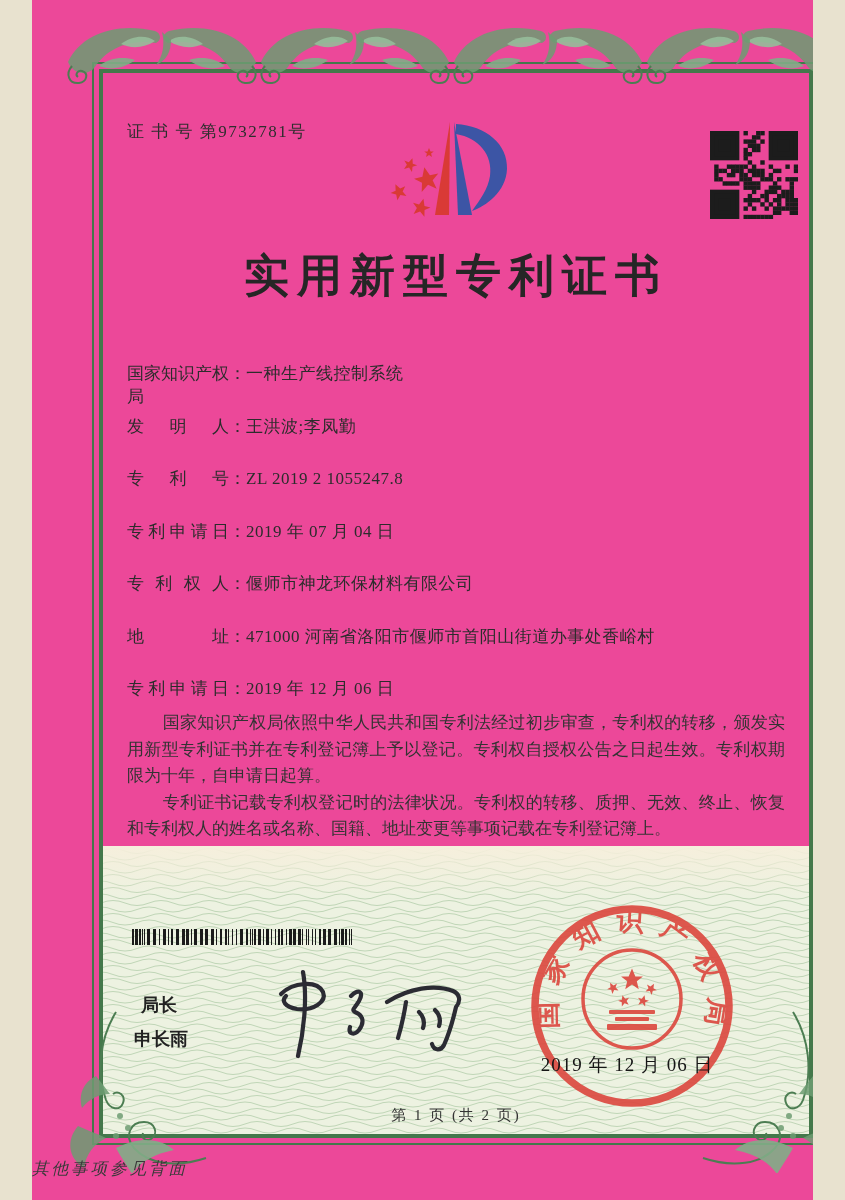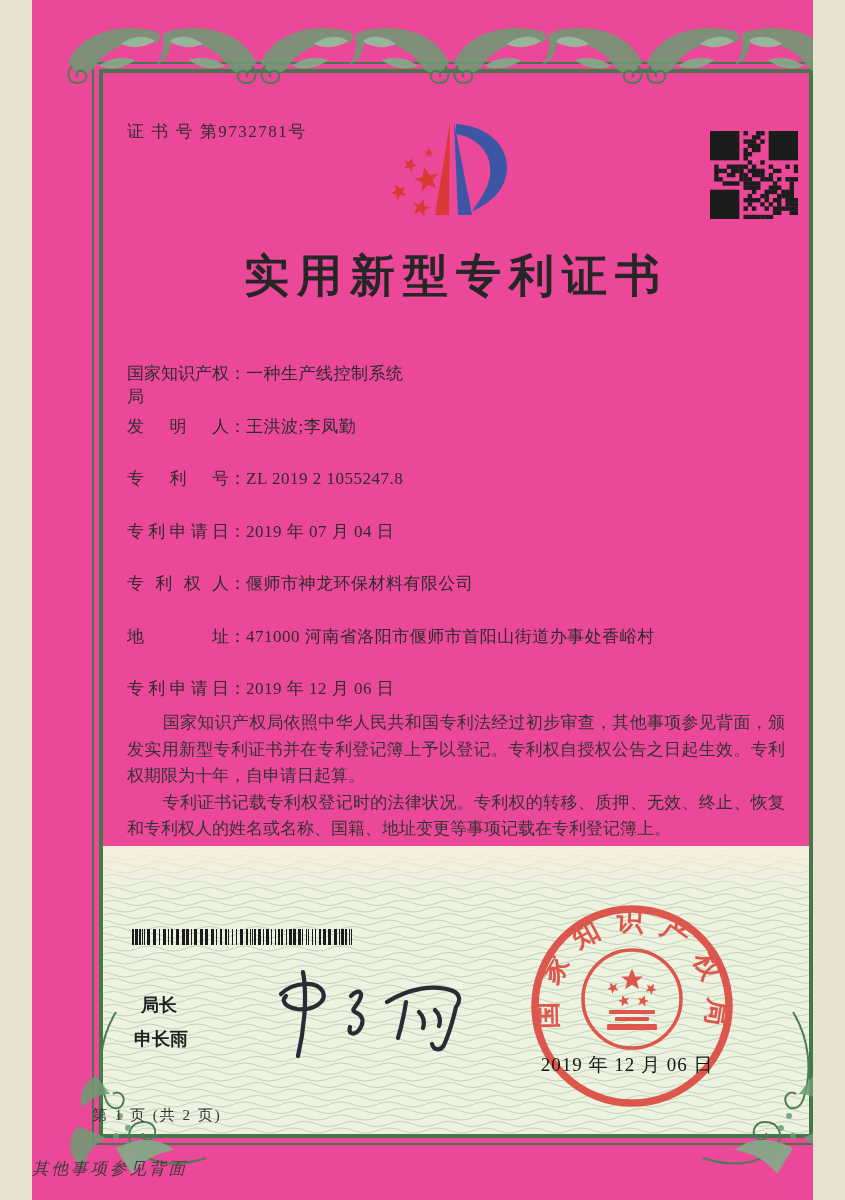--- a/index.html
+++ b/index.html
@@ -59,21 +59,21 @@
   .signature path{stroke:#2b2b33;stroke-width:4.2;fill:none;stroke-linecap:round;stroke-linejoin:round;}
 
   .seal{position:absolute;left:492px;top:898px;z-index:5;opacity:.92;}
   .seal .red-s{stroke:#dc4a41;fill:none;}
   .seal .red-f{fill:#dc4a41;}
   .seal-arc-text{font-size:27px;font-weight:700;letter-spacing:15px;fill:#dc4a41;
     font-family:"Liberation Serif","DejaVu Serif",serif;}
   .seal-date{position:absolute;left:500px;top:1052px;width:190px;text-align:center;
     font-size:19px;color:#161616;letter-spacing:1px;z-index:6;}
 
-  .page-footer{position:absolute;left:60px;top:1106px;width:728px;
+  .page-footer{position:absolute;left:60px;top:1106px;width:728px;text-align:center;
     font-size:15px;color:#333;letter-spacing:2px;z-index:4;}
   .back-note{position:absolute;left:0;top:1158px;width:845px;text-align:left;
     font-size:16.5px;font-style:italic;color:#3a3a3a;letter-spacing:3px;z-index:4;}
 </style>
 </head>
 <body>
 
 <div class="page">
 
   <svg class="ornament" style="left:33px;top:16px;" width="779" height="70" viewBox="0 0 779 70">
@@ -358,21 +358,21 @@
       <span class="flabel">地址</span><span class="fcolon">：</span><span class="fvalue">471000  河南省洛阳市偃师市首阳山街道办事处香峪村</span>
     </div>
     <div class="field-row">
       <span>
         <span class="flabel">专利申请日</span><span class="fcolon">：</span><span class="fvalue">2019 年 12 月 06 日</span>
       </span>
     </div>
   </div>
 
   <div class="paragraphs">
-    <p>国家知识产权局依照中华人民共和国专利法经过初步审查，其他事项参见背面，颁发实用新型专利证书并在专利登记簿上予以登记。专利权自授权公告之日起生效。专利权期限为十年，自申请日起算。</p>
+    <p>国家知识产权局依照中华人民共和国专利法经过初步审查，专利权的转移，颁发实用新型专利证书并在专利登记簿上予以登记。专利权自授权公告之日起生效。专利权期限为十年，自申请日起算。</p>
     <p>专利证书记载专利权登记时的法律状况。专利权的转移、质押、无效、终止、恢复和专利权人的姓名或名称、国籍、地址变更等事项记载在专利登记簿上。</p>
   </div>
 
   <svg class="barcode" width="222" height="16" viewBox="0 0 222 16">
       <rect x="0" y="0" width="2" height="16"></rect>
       <rect x="3" y="0" width="3" height="16"></rect>
       <rect x="7" y="0" width="2" height="16"></rect>
       <rect x="10" y="0" width="1" height="16"></rect>
       <rect x="12" y="0" width="1" height="16"></rect>
       <rect x="15" y="0" width="3" height="16"></rect>

